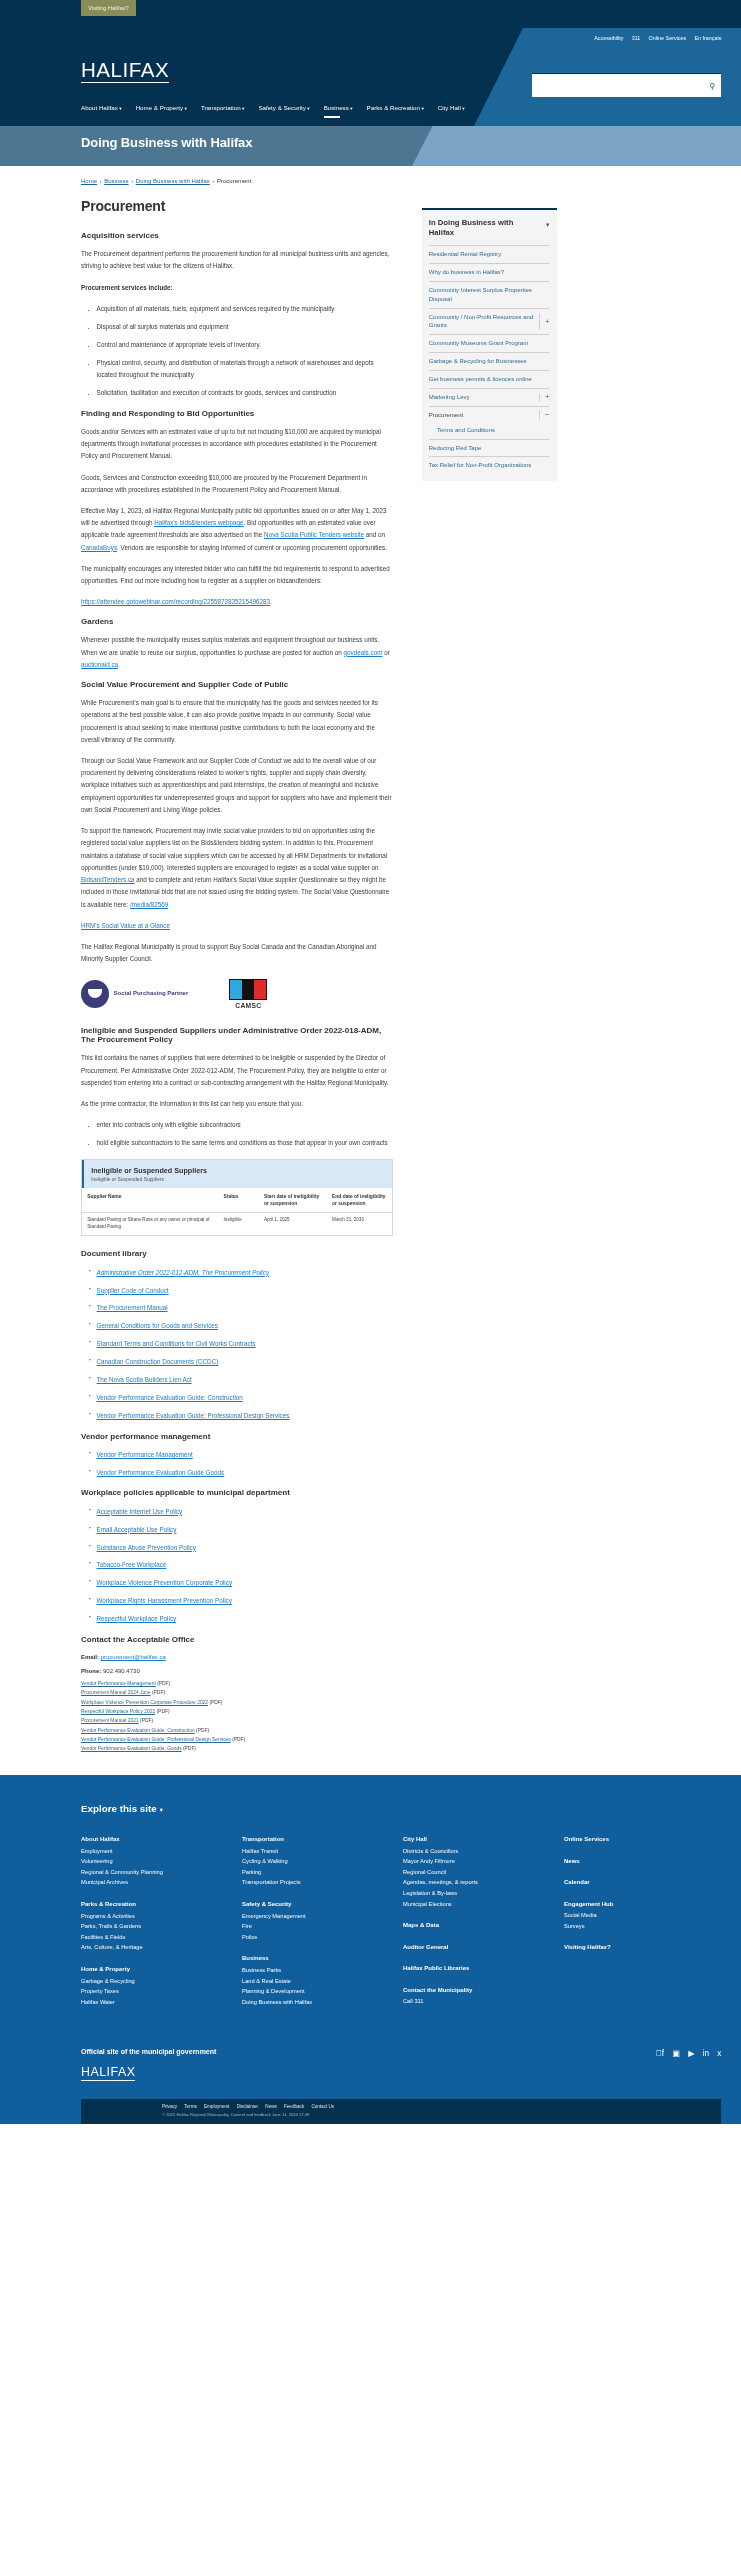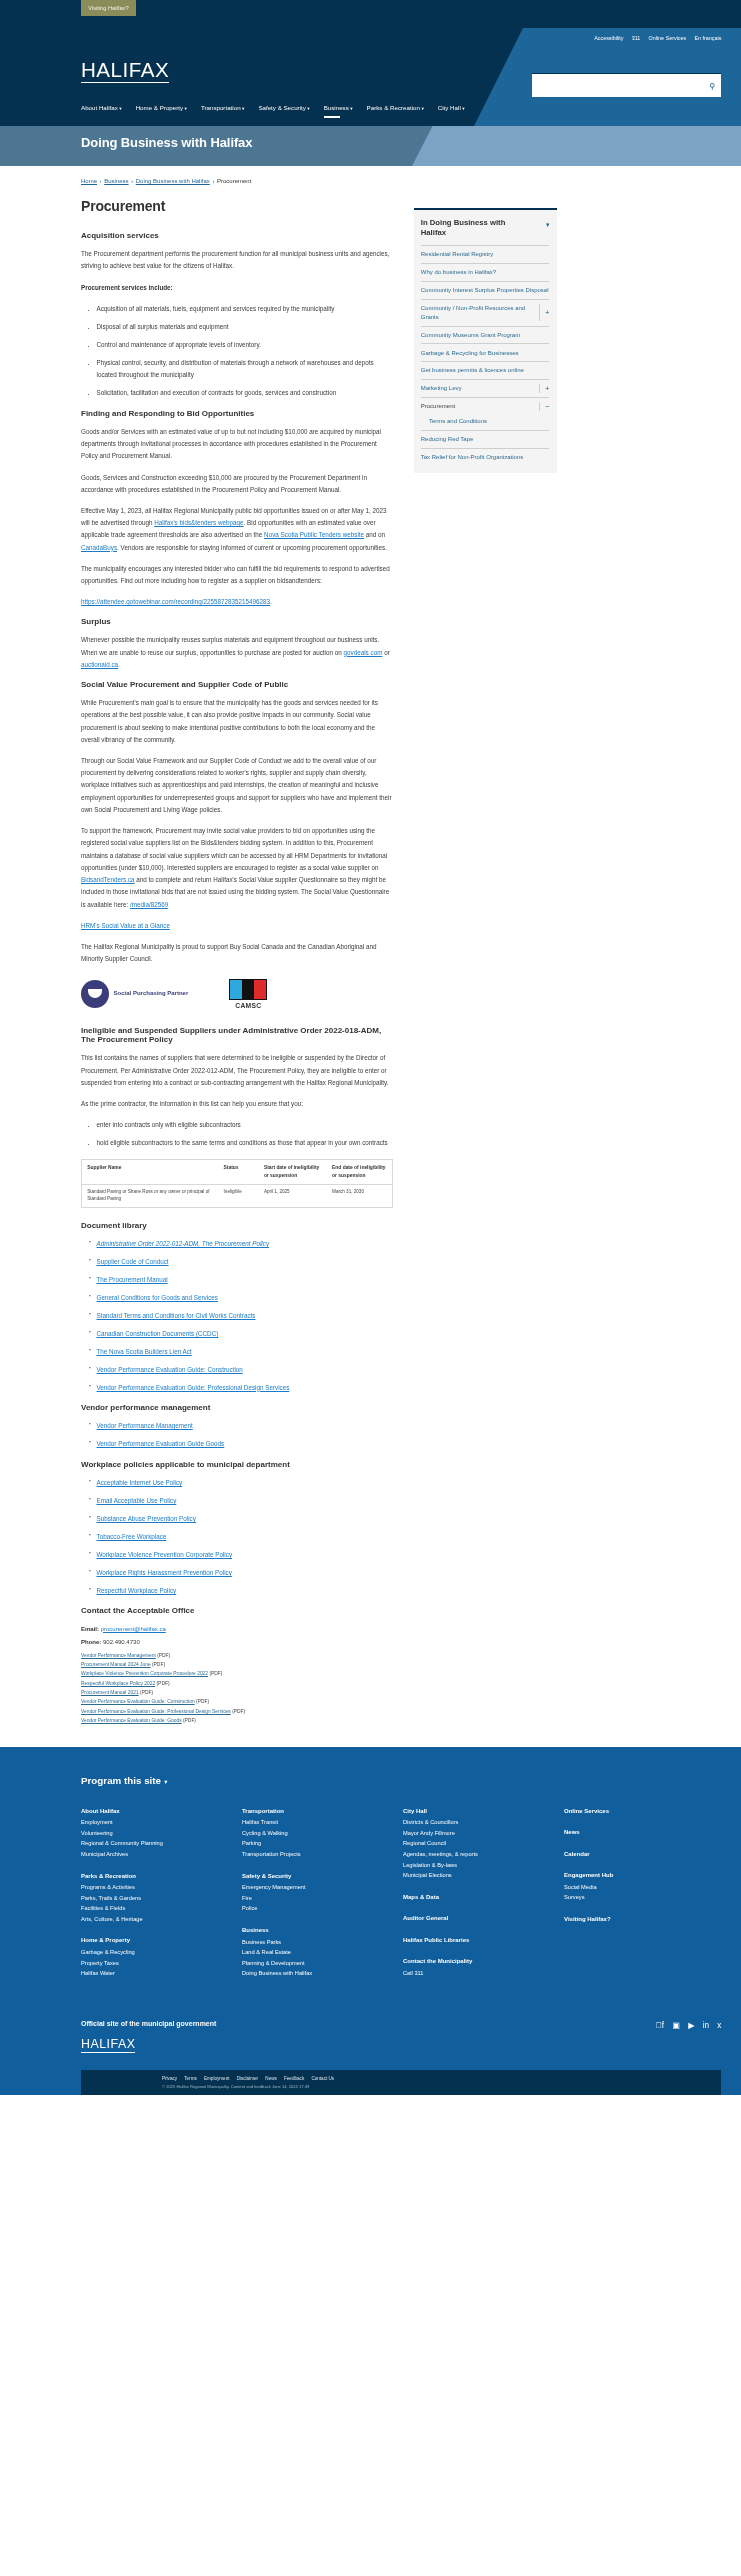--- a/index.html
+++ b/index.html
@@ -90,21 +90,21 @@
   h3.sec.top { margin-top: 0; }
   .content p { font-size: 6.3px; line-height: 1.95; margin-bottom: 8.8px; color: #3b3b3b; }
   .content p.lead { margin-bottom: 9.8px; }
   .content p b { color: #333; }
   .content ul { margin: 0 0 9.3px 15.5px; }
   .content ul li { font-size: 6.3px; line-height: 1.95; margin-bottom: 5.7px; color: #3b3b3b; }
   .content ul li::marker { font-size: 4.6px; }
   .gap { margin-top: 14.4px; }
 
   
-  .rail-card { background: #f4f4f4; border-top: 2.1px solid #04314f; }
+  .rail-card { background: #f4f4f4; border-top: 2.1px solid #04314f; margin-left: 8px; }
   .rail-head {
     display: flex; justify-content: space-between; align-items: flex-start;
     padding: 8.2px 7.2px 7.2px 7.2px; cursor: pointer;
   }
   .rail-head h4 { font-size: 7.7px; font-weight: bold; color: #333; line-height: 1.3; max-width: 103px; }
   .rail-chev { color: #1d6699; font-size: 6.7px; padding-top: 3.1px; }
   .rail-list { list-style: none; padding: 0 7.2px 7.2px 7.2px; }
   .rail-list li {
     border-top: 0.5px solid #cfcfcf; padding: 4.1px 0;
     display: flex; justify-content: space-between; align-items: flex-start; gap: 4.1px;
@@ -253,21 +253,21 @@
 
     <h3 class="sec gap">Finding and Responding to Bid Opportunities</h3>
     <p>Goods and/or Services with an estimated value of up to but not including $10,000 are acquired by municipal departments through invitational processes in accordance with procedures established in the Procurement Policy and Procurement Manual.</p>
     <p>Goods, Services and Construction exceeding $10,000 are procured by the Procurement Department in accordance with procedures established in the Procurement Policy and Procurement Manual.</p>
     <p>
       <span>Effective May 1, 2023, all Halifax Regional Municipality public bid opportunities issued on or after May 1, 2023 will be advertised through </span><a>Halifax's bids&amp;tenders webpage</a><span>. Bid opportunities with an estimated value over applicable trade agreement thresholds are also advertised on the </span><a>Nova Scotia Public Tenders website</a><span> and on </span><a>CanadaBuys</a><span>. Vendors are responsible for staying informed of current or upcoming procurement opportunities.</span>
     </p>
     <p>The municipality encourages any interested bidder who can fulfill the bid requirements to respond to advertised opportunities.  Find out more including how to register as a supplier on bidsandtenders:</p>
     <p><a>https://attendee.gotowebinar.com/recording/2255872835215496283</a><span>.</span></p>
 
-    <h3 class="sec gap">Surplus</h3>
+    <h3 class="sec gap">Gardens</h3>
     <p>
       <span>Whenever possible the municipality reuses surplus materials and equipment throughout our business units.  When we are unable to reuse our surplus, opportunities to purchase are posted for auction on </span><a>govdeals.com</a><span> or </span><a>auctionaid.ca</a><span>.</span>
     </p>
 
     <h3 class="sec gap">Social Value Procurement and Supplier Code of Public</h3>
     <p>While Procurement's main goal is to ensure that the municipality has the goods and services needed for its operations at the best possible value, it can also provide positive impacts in our community. Social value procurement is about seeking to make intentional positive contributions to both the local economy and the overall vibrancy of the community.</p>
     <p>Through our Social Value Framework and our Supplier Code of Conduct we add to the overall value of our procurement by delivering considerations related to worker's rights, supplier and supply chain diversity, workplace initiatives such as apprenticeships and paid internships, the creation of meaningful and inclusive employment opportunities for underrepresented groups and support for suppliers who have and implement their own Social Procurement and Living Wage policies.</p>
     <p>
       <span>To support the framework, Procurement may invite social value providers to bid on opportunities using the registered social value suppliers list on the Bids&amp;tenders bidding system.  In addition to this, Procurement maintains a database of social value suppliers which can be accessed by all HRM Departments for invitational opportunities (under $10,000). Interested suppliers are encouraged to register as a social value supplier on </span><a>BidsandTenders.ca</a><span> and to complete and return Halifax's Social Value supplier Questionnaire so they might be included  in  those invitational bids that are not issued using the bidding system.  The Social Value Questionnaire is available here: </span><a>/media/82569</a>
     </p>
@@ -291,20 +291,24 @@
 
     <h3 class="sec">Ineligible and Suspended Suppliers under Administrative Order 2022-018-ADM, The Procurement Policy</h3>
     <p>This list contains the names of suppliers that were determined to be ineligible or suspended by the Director of Procurement. Per Administrative Order 2022-012-ADM, The Procurement Policy, they are ineligible to enter or suspended from entering into a contract or sub-contracting arrangement with the Halifax Regional Municipality.</p>
     <p>As the prime contractor, the information in this list can help you ensure that you:</p>
     <ul>
       <li>enter into contracts only with eligible subcontractors</li>
       <li>hold eligible subcontractors to the same terms and conditions as those that appear in your own contracts</li>
     </ul>
 
     <div class="tbl-wrap">
+      <div class="tbl-head">
+        <h5>Ineligible or Suspended Suppliers</h5>
+        <div class="cap">Ineligible or Suspended Suppliers</div>
+      </div>
       <table>
         <thead>
           <tr>
             <th style="width:44%">Supplier Name</th>
             <th style="width:13%">Status</th>
             <th style="width:22%">Start date of ineligibility or suspension</th>
             <th style="width:21%">End date of ineligibility or suspension</th>
           </tr>
         </thead>
         <tbody>
@@ -411,21 +415,21 @@
           </li>
         <li>
             <a>Tax Relief for Non-Profit Organizations</a>
           </li>
       </ul>
     </div>
   </aside>
 </div>
 
 <footer>
-  <div class="explore"><span>Program this site</span><span class="car">▾</span></div>
+  <div class="explore"><span>Explore this site</span><span class="car">▾</span></div>
 
   <div class="fcols">
 
     <div class="fcol">
       <div class="fgroup">
         <h6>About Halifax</h6>
         <a>Employment</a>
         <a>Volunteering</a>
         <a>Regional &amp; Community Planning</a>
         <a>Municipal Archives</a>

